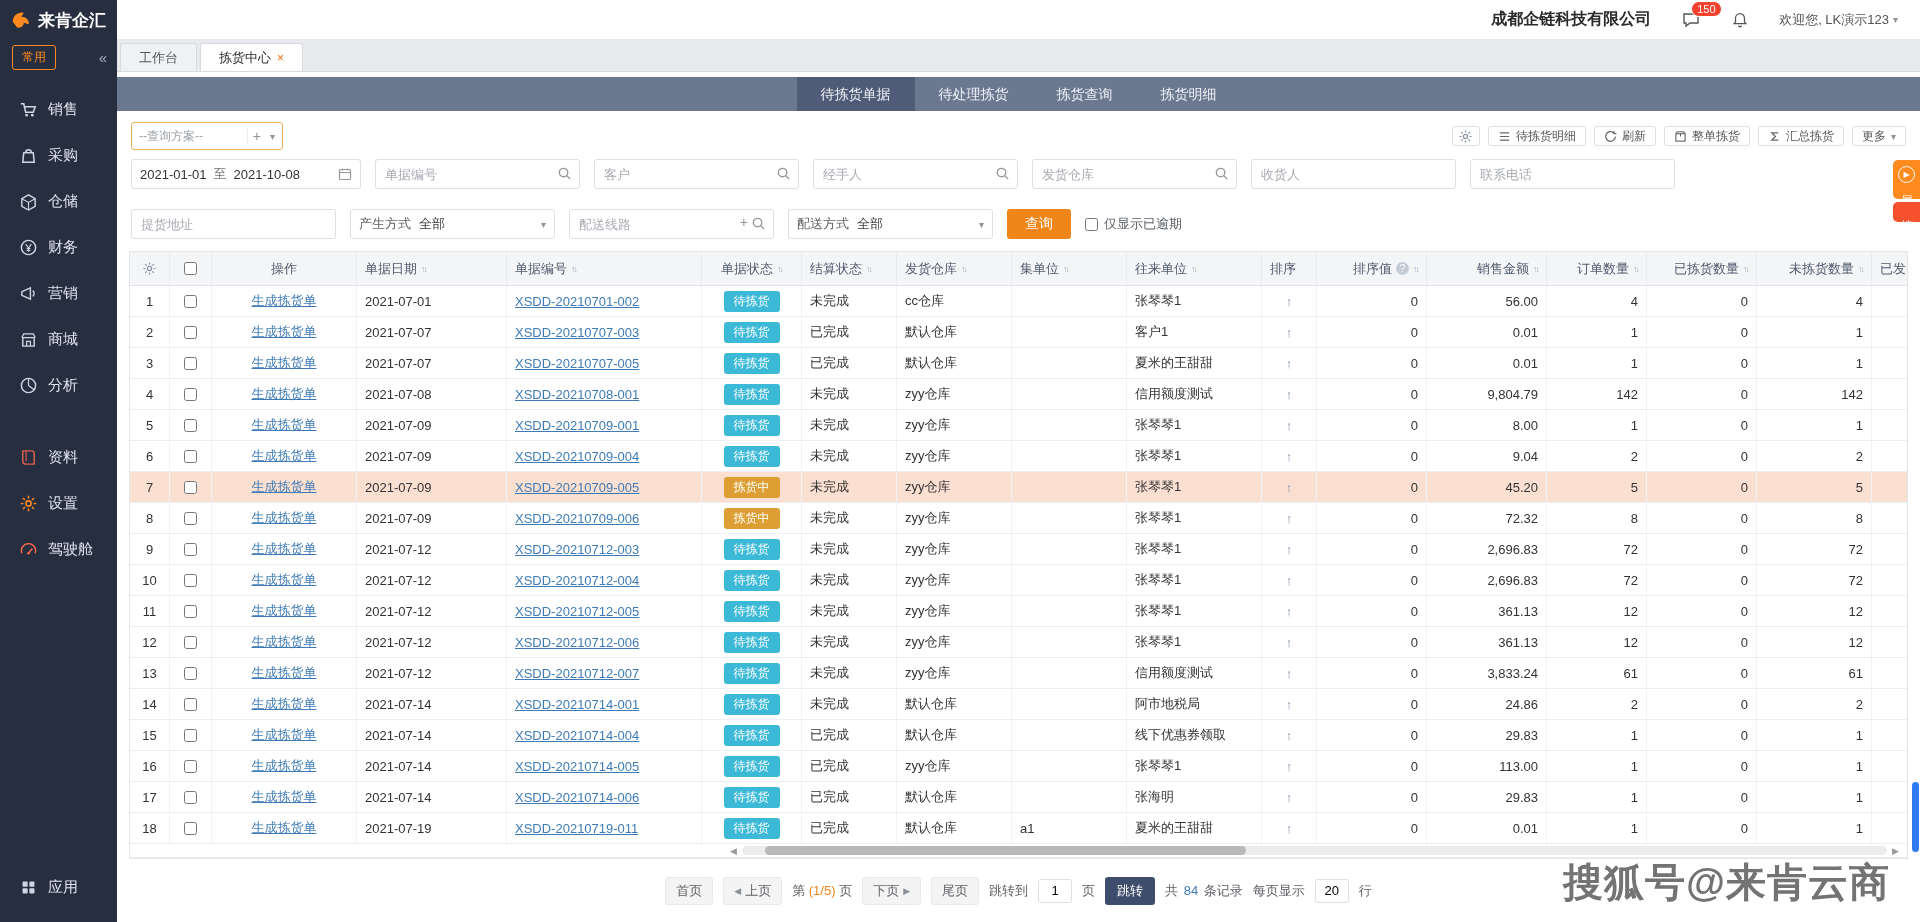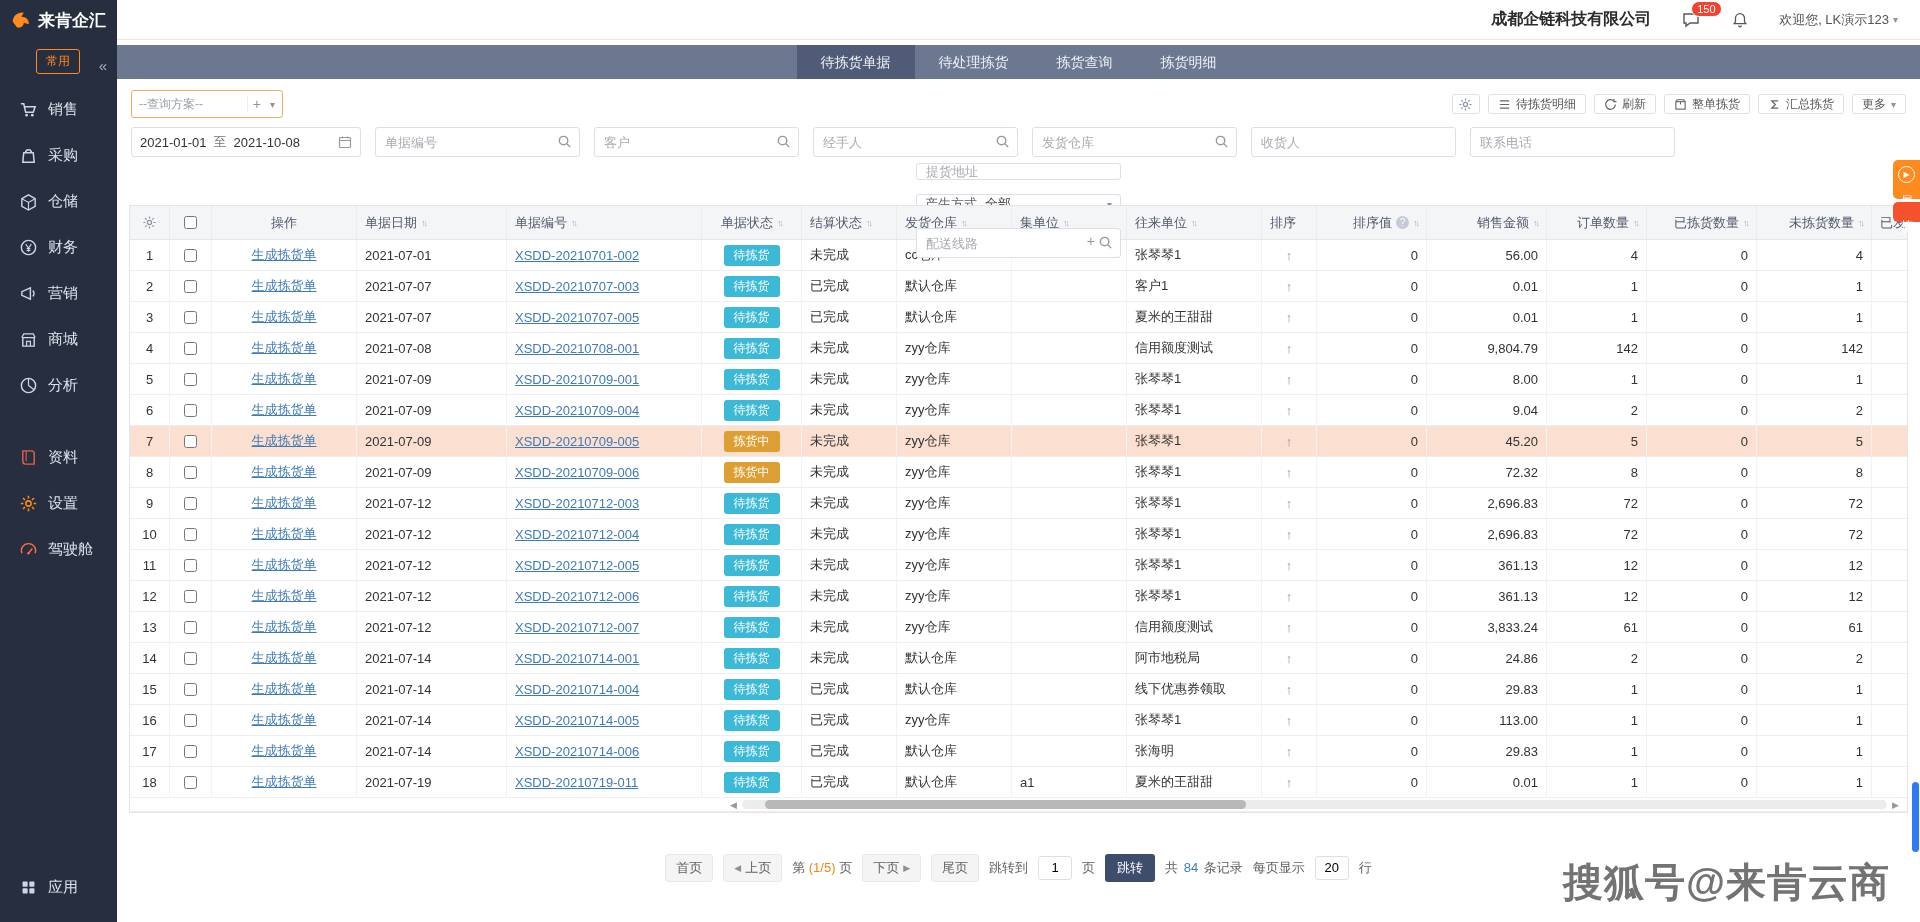--- a/index.html
+++ b/index.html
@@ -4,21 +4,21 @@
 <style>
   * { box-sizing: border-box; margin: 0; padding: 0; }
   html,body { width:1920px; height:922px; overflow:hidden; font-family:"Liberation Sans","DejaVu Sans",sans-serif; font-size:13px; color:#333; background:#fff; }
   body { position:relative; }
   .app { display:flex; width:1920px; height:922px; }
 
   
   .sidebar { width:117px; flex-shrink:0; background:#272e3f; color:#dde2ec; display:flex; flex-direction:column; }
   .logo { height:40px; display:flex; align-items:center; gap:6px; padding-left:10px; color:#fff; font-weight:bold; font-size:17px; }
   .logo svg { width:22px; height:22px; }
-  .side-top { height:34px; display:flex; align-items:flex-end; padding:0 10px 0 12px;margin-left:24px; }
+  .side-top { height:34px; display:flex; align-items:center; padding:0 10px 0 12px; }
   .pin-btn { border:1px solid #ff8a1e; color:#ff8a1e; background:transparent; font-size:12px; padding:3px 9px; border-radius:3px; cursor:pointer; }
   .collapse { margin-left:auto; color:#aab2c5; font-size:15px; cursor:pointer; }
   .side-menu { display:flex; flex-direction:column; padding-top:12px; }
   .side-item { height:46px; display:flex; align-items:center; gap:10px; padding-left:18px; font-size:15px; cursor:pointer; }
   .side-item .ic { width:20px; height:20px; display:flex; align-items:center; justify-content:center; color:#cfd5e3; }
   .side-item.c-red .ic { color:#e0614e; }
   .side-item.c-orange .ic { color:#ff8a1e; }
   .side-item.c-flame .ic { color:#ff6a4e; }
   .grp2 { margin-top:26px; }
   .side-bottom { margin-top:auto; padding-bottom:12px; }
@@ -54,21 +54,21 @@
   .qplan .caret { padding-left:4px; }
   .qdates { display:flex; margin-left:34px; height:34px; }
   .qdate { padding:0 15px; line-height:32px; font-size:14px; color:#5a5f66; cursor:pointer; }
   .qdate.active { color:#ff6a00; border-bottom:2px solid #ff6a00; }
   .ftools { margin-left:auto; display:flex; gap:8px; align-items:center; }
   .tool-btn { height:20px; background:#fff; border:1px solid #dcdfe6; border-radius:3px; color:#555; font-size:12px; display:flex; align-items:center; gap:5px; padding:0 9px; cursor:pointer; white-space:nowrap; }
   .tool-btn.sq { width:28px; justify-content:center; padding:0; }
   .tool-btn svg { flex-shrink:0; }
 
   .frow2 { margin-top:6px; height:30px; gap:14px; }
-  .frow3 { margin-top:6px; height:30px; gap:14px;flex-direction:column; }
+  .frow3 { margin-top:20px; height:30px; gap:14px; }
   .daterange { width:230px; height:30px; border:1px solid #dcdfe6; border-radius:3px; display:flex; align-items:center; gap:7px; padding:0 8px; font-size:13px; color:#333; cursor:pointer; background:#fff; }
   .daterange .sep { color:#777; }
   .daterange .cal { margin-left:auto; display:flex; }
   .s-wrap { position:relative; width:205px; height:30px; }
   .s-wrap input { width:100%; height:30px; border:1px solid #dcdfe6; border-radius:3px; padding:0 46px 0 9px; font-size:13px; color:#333; font-family:inherit; }
   .s-wrap .mag { position:absolute; right:8px; top:7px; cursor:pointer; }
   .s-wrap .plus2 { position:absolute; right:26px; top:5px; color:#8f959e; font-size:14px; cursor:pointer; }
   input::placeholder { color:#a8abb2; }
   .plain { width:205px; height:30px; border:1px solid #dcdfe6; border-radius:3px; padding:0 9px; font-size:13px; font-family:inherit; }
   .combo { width:205px; height:30px; border:1px solid #dcdfe6; border-radius:3px; display:flex; align-items:center; gap:8px; padding:0 8px; cursor:pointer; background:#fff; }
@@ -270,20 +270,26 @@
             <path d="M10 3a5 5 0 0 0-5 5v4l-1.5 2h13L15 12V8a5 5 0 0 0-5-5z" fill="none" stroke="#555" stroke-width="1.4"></path>
             <path d="M8.5 16a1.5 1.5 0 0 0 3 0" fill="none" stroke="#555" stroke-width="1.4"></path>
           </svg>
       </span>
       <span class="welcome">
         <span>欢迎您, LK演示123</span>
         <span class="caret">▾</span>
       </span>
     </header>
 
+    <div class="tabrow">
+      <div class="tab"><span>工作台</span></div>
+      <div class="tab active">
+        <span>拣货中心</span><span class="tab-close">×</span>
+      </div>
+    </div>
 
     <div class="content">
 
       <div class="subtabs">
         <div class="subtab active">待拣货单据</div>
         <div class="subtab">待处理拣货</div>
         <div class="subtab">拣货查询</div>
         <div class="subtab">拣货明细</div>
       </div>
 

